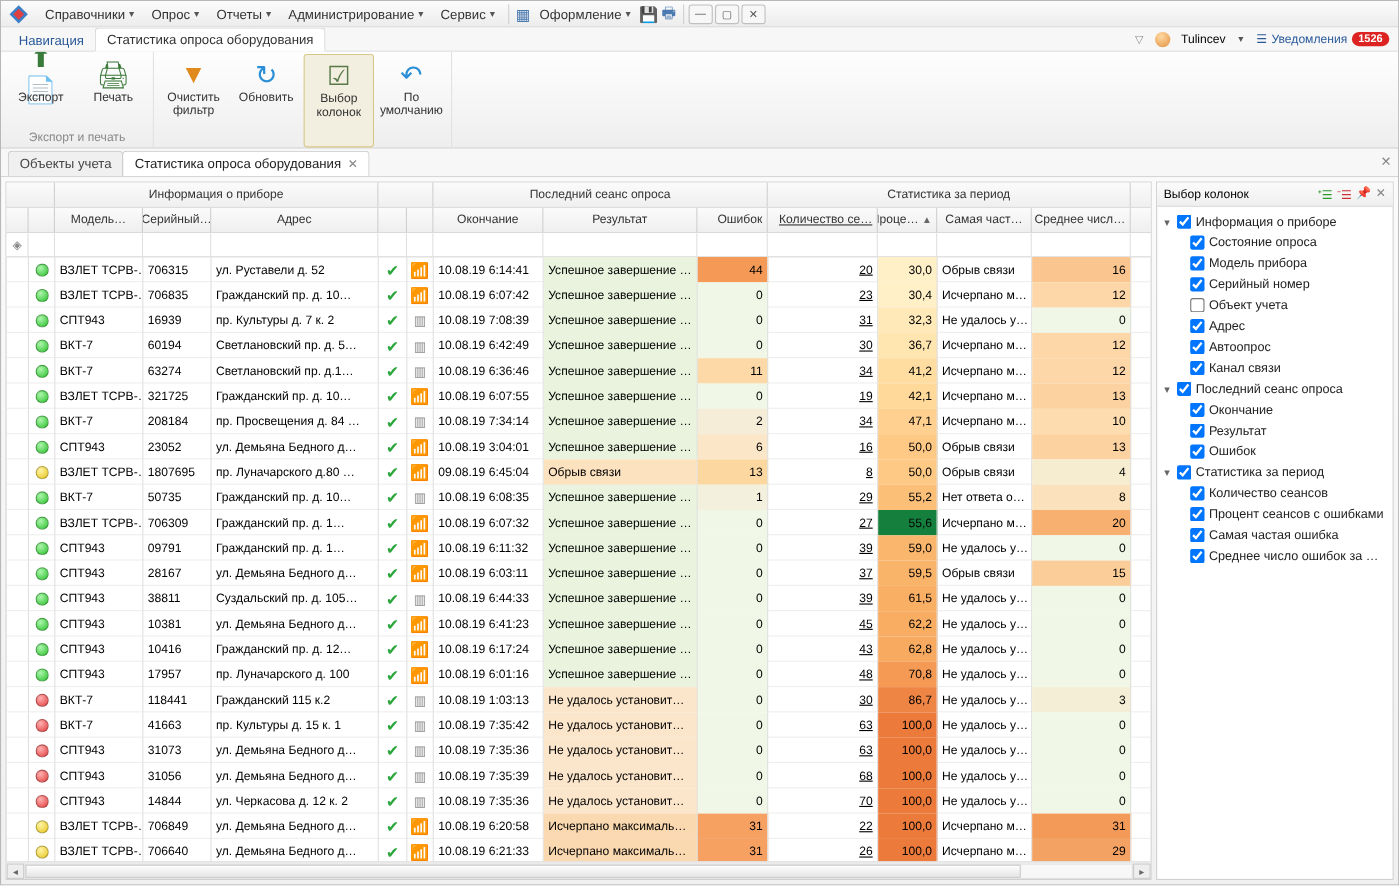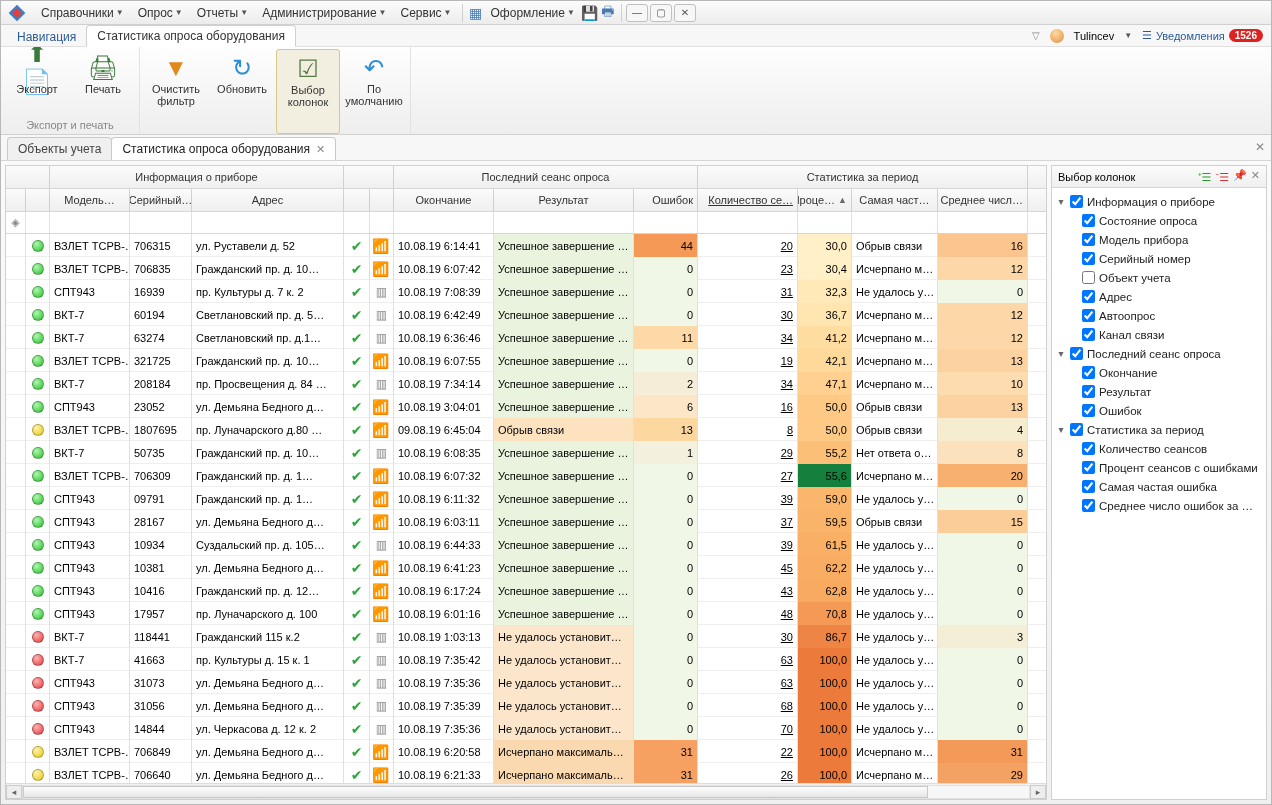--- a/index.html
+++ b/index.html
@@ -554,21 +554,21 @@
             <div class="cell c-pct" style="background:#fab46a">59,5</div>
             <div class="cell c-most">Обрыв связи</div>
             <div class="cell c-avg" style="background:#fbcd98">15</div>
           </div>
           <div class="row">
             <div class="cell c-ind"></div>
             <div class="cell c-status">
               <span class="dot green"></span>
             </div>
             <div class="cell c-model">СПТ943</div>
-            <div class="cell c-serial">10934</div>
+            <div class="cell c-serial">38811</div>
             <div class="cell c-addr">Суздальский пр. д. 105…</div>
             <div class="cell c-auto">
               <span class="check">✔</span>
             </div>
             <div class="cell c-chan">
               <span class="eth">▥</span>
             </div>
             <div class="cell c-end">10.08.19 6:44:33</div>
             <div class="cell c-res" style="background:#e9f3dd">Успешное завершение …</div>
             <div class="cell c-err" style="background:#f0f7e6">0</div>

